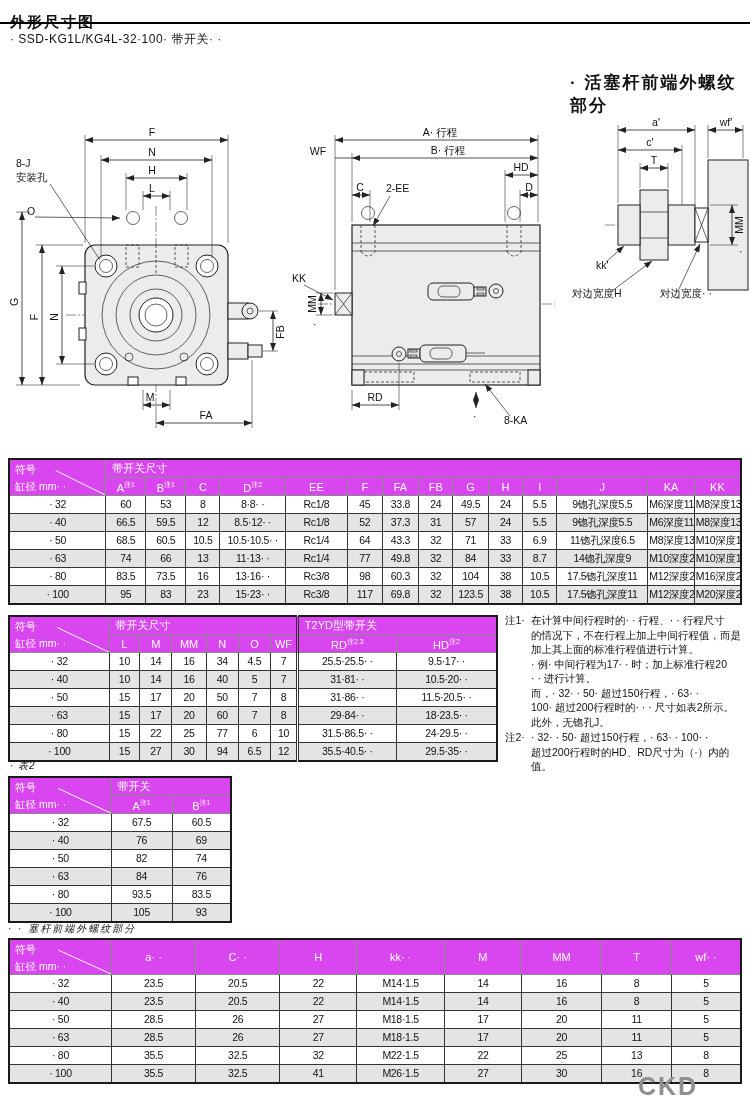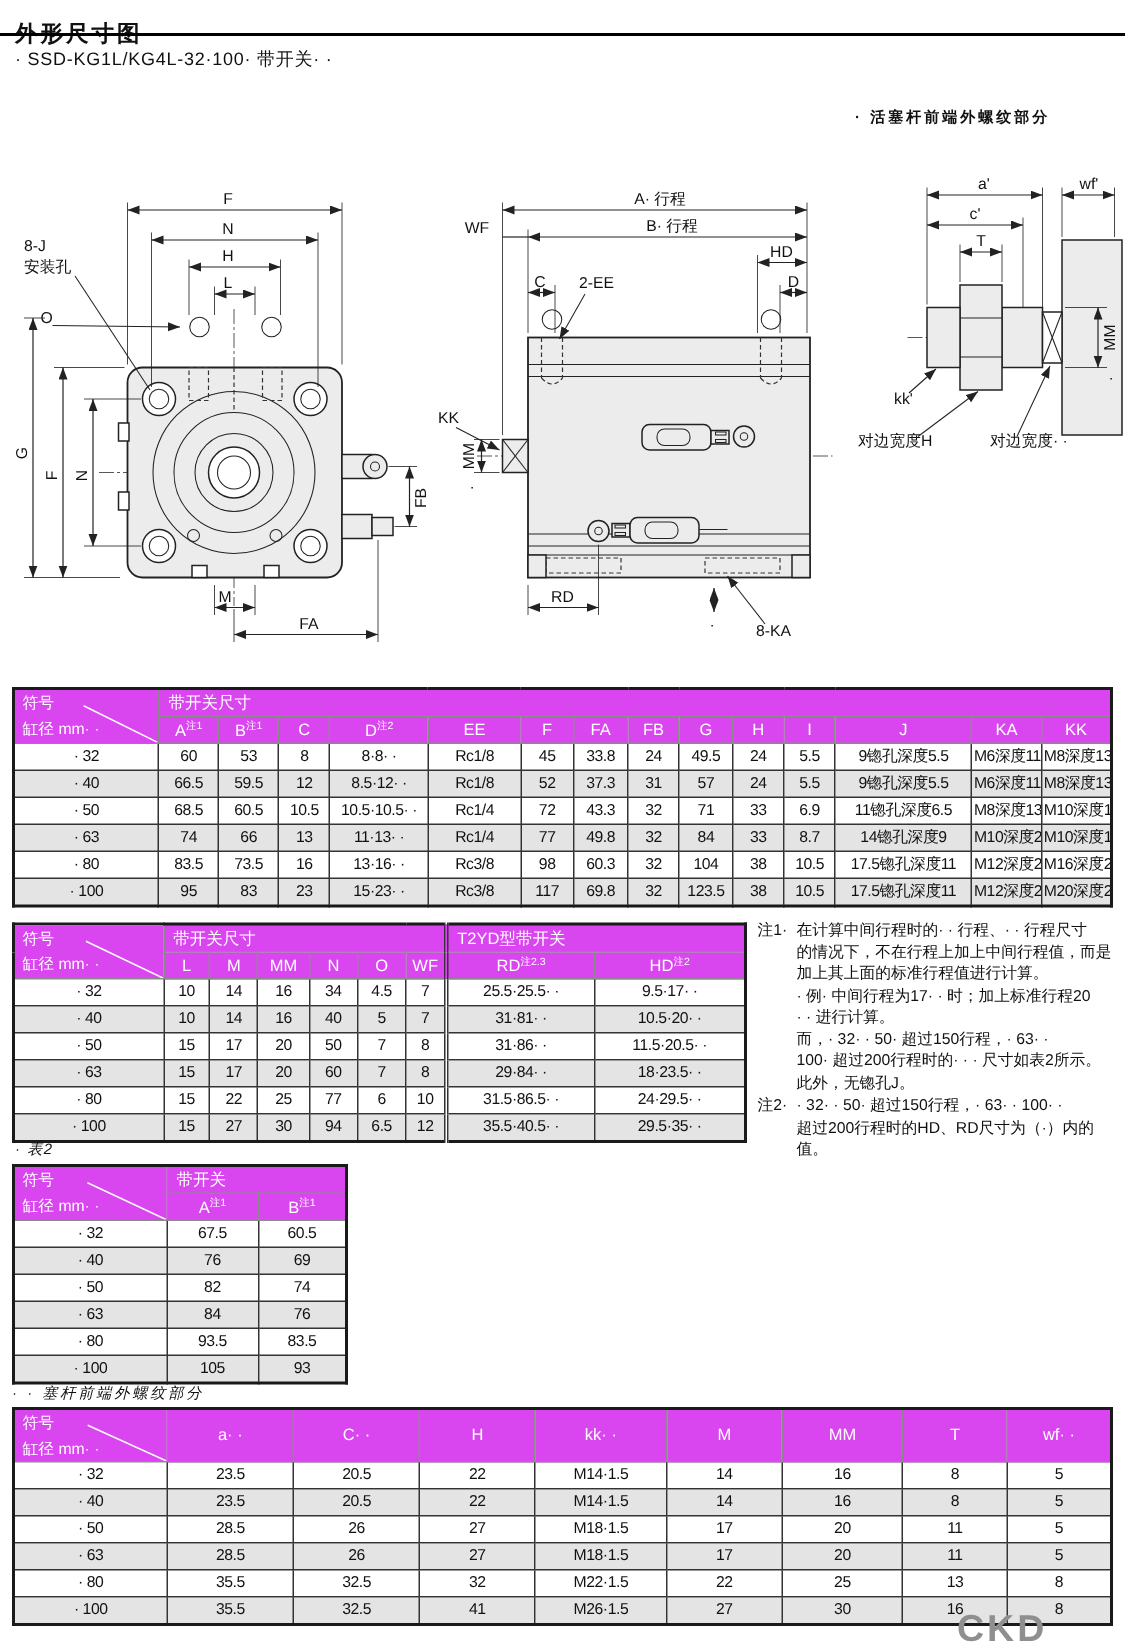--- a/index.html
+++ b/index.html
@@ -1,21 +1,21 @@
 <!DOCTYPE html>
 <html><head>
 <meta charset="utf-8">
 <style>
   html,body{margin:0;padding:0;background:#fff;}
   .page{position:relative;width:750px;height:1099px;background:#fff;overflow:hidden;
         font-family:"Liberation Sans",sans-serif;color:#111;}
   .title{position:absolute;left:10px;top:13px;font-size:15px;font-weight:bold;letter-spacing:2px;}
   .rule{position:absolute;left:0;top:22px;width:750px;border-top:2px solid #000;}
   .subtitle{position:absolute;left:10px;top:31px;font-size:12px;letter-spacing:0.5px;}
-  .thread-heading{position:absolute;left:570px;top:71px;font-size:10px;font-weight:bold;letter-spacing:2px;}
+  .thread-heading{position:absolute;left:570px;top:71px;font-size:17px;font-weight:bold;letter-spacing:2px;}
   .sec-label{position:absolute;font-size:10px;letter-spacing:1px;font-style:italic;}
   .brand{position:absolute;left:638px;top:1072px;font-size:25px;font-weight:bold;color:#8f8f8f;letter-spacing:2px;}
 
   
   svg.draw{position:absolute;}
   .draw .body{fill:#ececec;stroke:#222;stroke-width:1.2;}
   .draw .part{fill:#ececec;stroke:#222;stroke-width:1;}
   .draw .hole{fill:#fff;stroke:#222;stroke-width:1;}
   .draw .thin{fill:none;stroke:#222;stroke-width:0.7;}
   .draw .dim{fill:none;stroke:#222;stroke-width:0.8;}
@@ -368,21 +368,21 @@
           <td>M6深度11</td>
           <td>M8深度13</td>
         </tr>
         <tr>
           <td class="bore">· 50</td>
           <td>68.5</td>
           <td>60.5</td>
           <td>10.5</td>
           <td>10.5·10.5· ·</td>
           <td>Rc1/4</td>
-          <td>72</td>
+          <td>64</td>
           <td>43.3</td>
           <td>32</td>
           <td>71</td>
           <td>33</td>
           <td>6.9</td>
           <td>11锪孔深度6.5</td>
           <td>M8深度13</td>
           <td>M10深度15</td>
         </tr>
         <tr>

